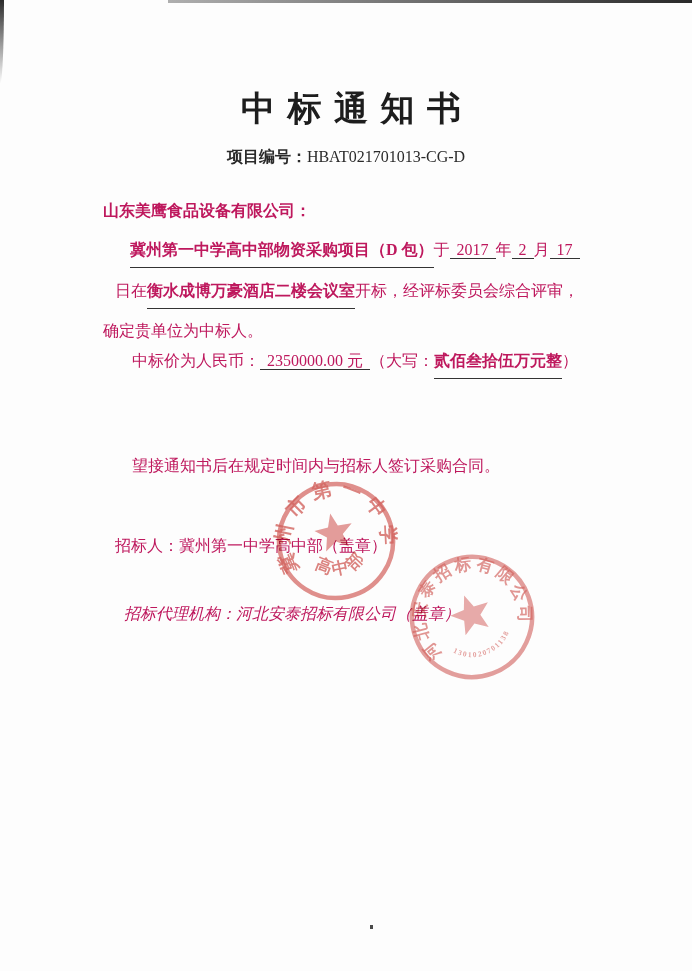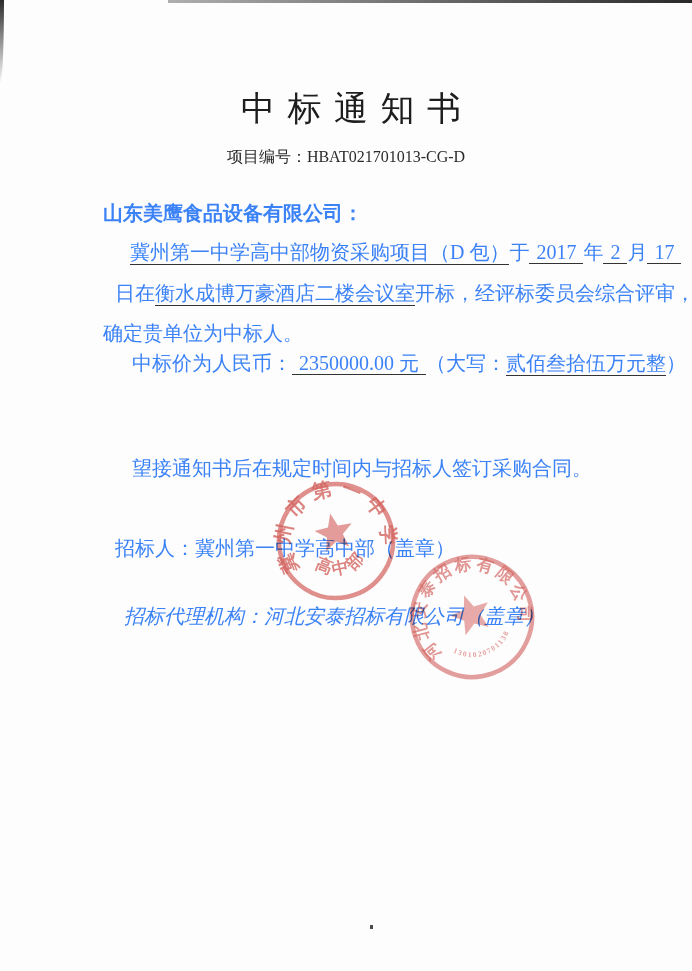--- a/index.html
+++ b/index.html
@@ -16,28 +16,28 @@
     position:absolute; top:0; left:168px; width:524px; height:3px;
     background:linear-gradient(to right, rgba(80,80,80,.45), rgba(30,30,30,.95));
   }
   .scan-corner {
     position:absolute; top:0; left:0; width:4px; height:84px;
     background:linear-gradient(to bottom, rgba(20,20,20,.9), rgba(90,90,90,0));
     border-radius:0 0 100% 0;
   }
   .scan-speck { position:absolute; top:925px; left:370px; width:3px; height:4px; background:#4a4a4a; }
 
-  .line { position:absolute; font-size:20px; line-height:1.2; white-space:nowrap; color:#3b82f6; }
-  .b { font-weight:normal; }
-  .u { border-bottom:1.6px solid #333; padding-bottom:1px; }
+  .line { position:absolute; font-size:16px; line-height:1.2; white-space:nowrap; color:#be185d; }
+  .b { font-weight:bold; }
+  .u { border-bottom:1.6px solid #333; padding-bottom:9px; }
   .blank { padding:0 7px; }
 
   .doc-title {
     position:absolute; top:86px; left:0; right:0;
-    text-align:center; font-size:34px; font-weight:normal;
+    text-align:center; font-size:34px; font-weight:bold;
     letter-spacing:2px; color:#1d1d1d;padding-left:12px;
   }
   .proj-no {
     position:absolute; top:147px; left:0; right:0;
     text-align:center; font-size:16px; color:#2a2a2a;
   }
   .recipient { top:201px; left:103px; font-weight:bold; }
   .p-line1 { top:240px; left:130px; }
   .p-line2 { top:281px; left:103px;margin-left:12px; }
   .p-line3 { top:321px; left:103px; }

